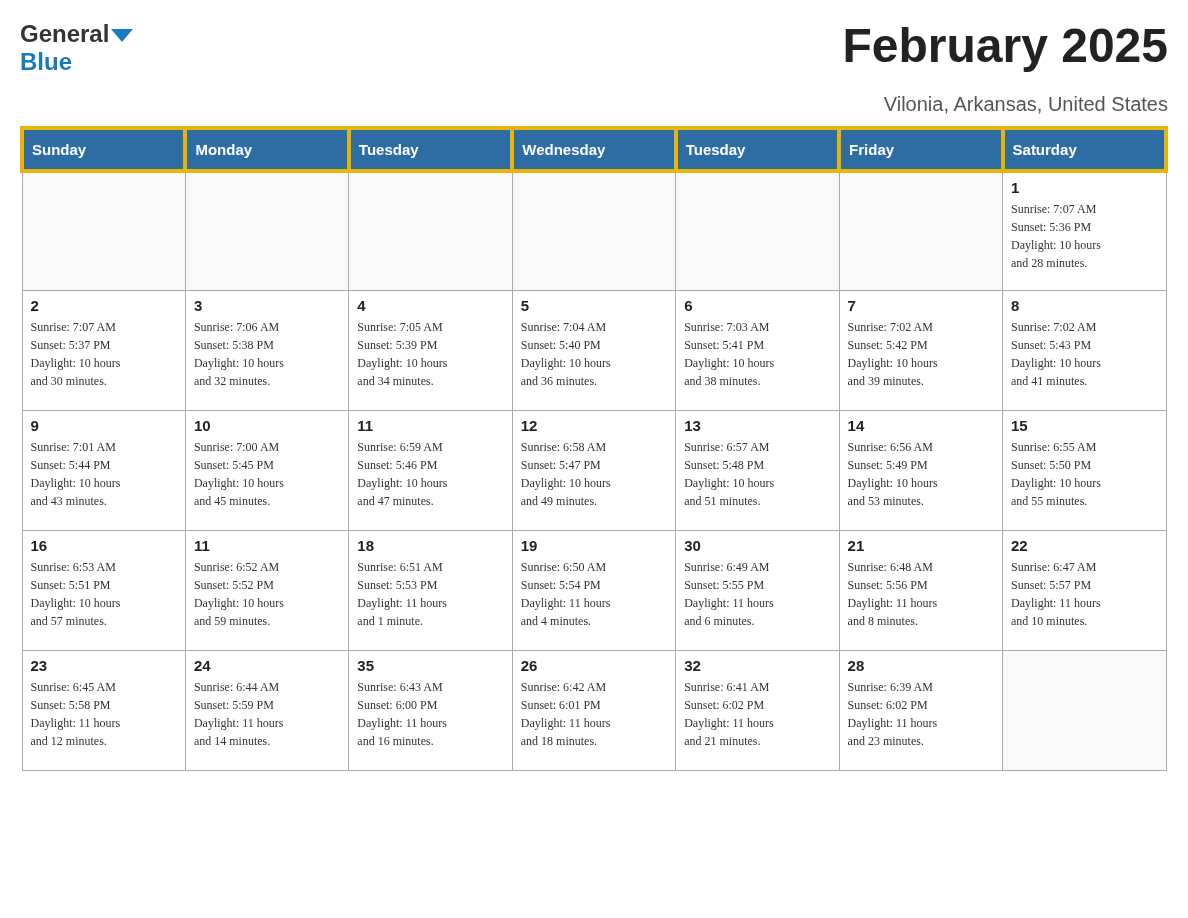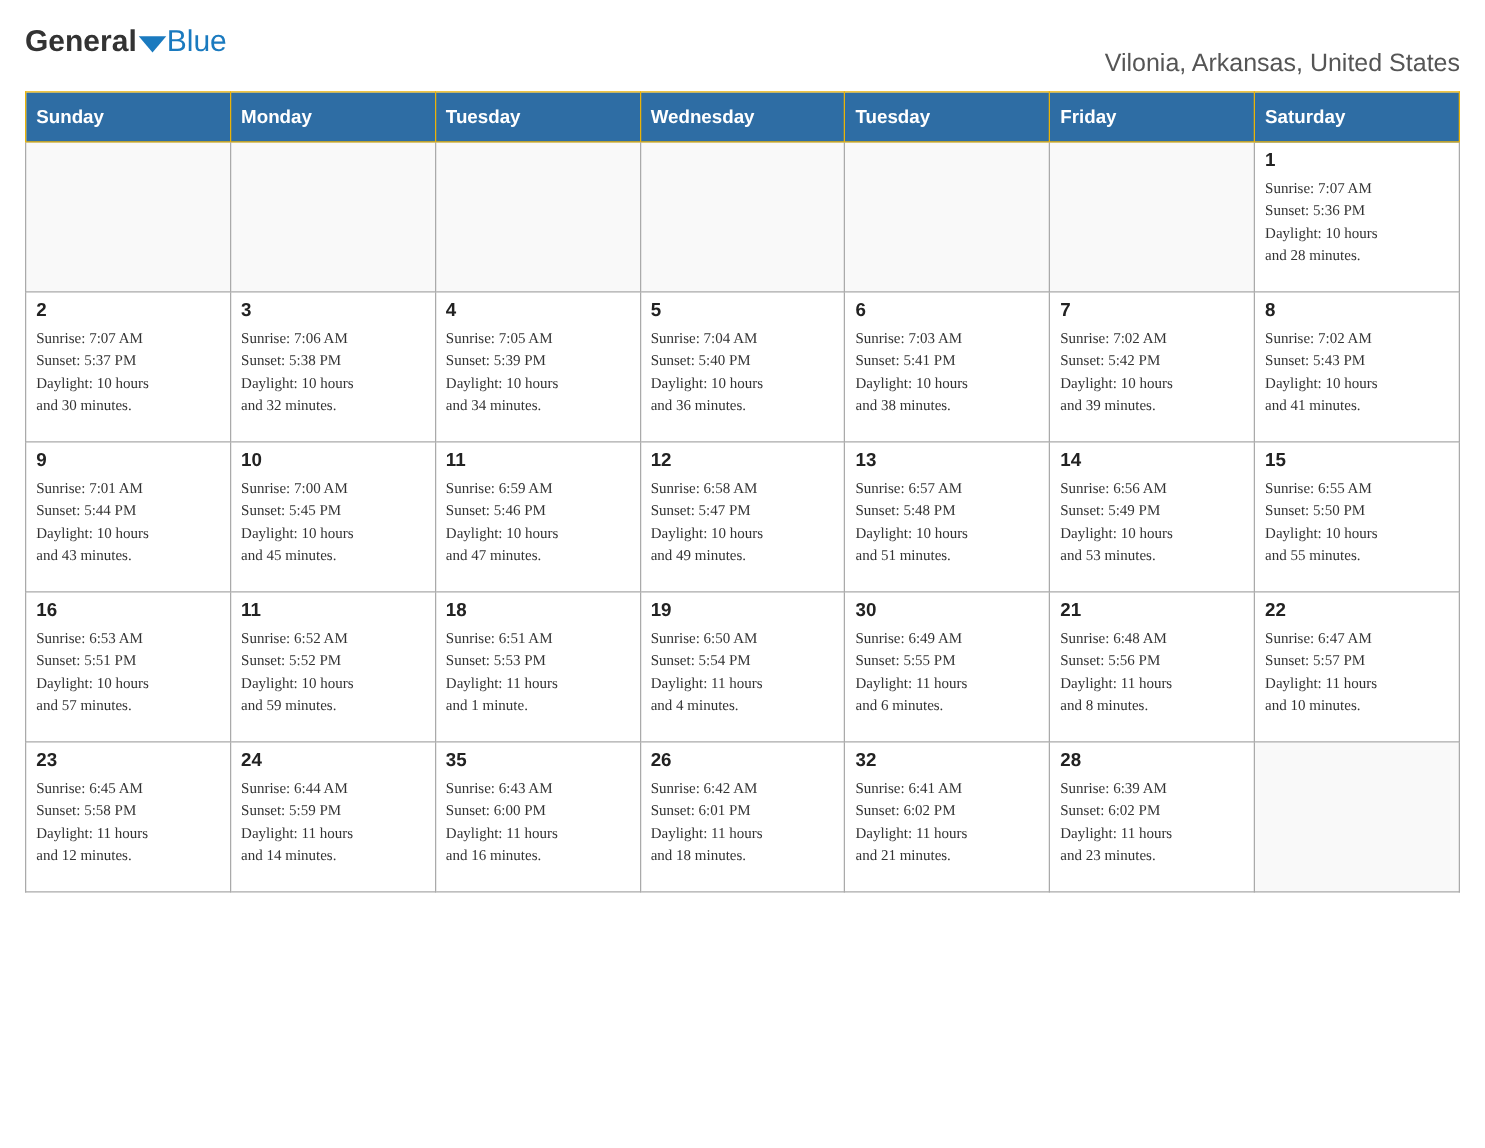--- a/index.html
+++ b/index.html
@@ -11,21 +11,21 @@
       min-height: 918px;
     }
     .header {
       display: flex;
       justify-content: space-between;
       align-items: flex-start;
       margin-bottom: 10px;
     }
     .logo {
       display: flex;
-      flex-direction: row;
+      flex-direction: column;
       align-items: flex-start;
     }
     .title-section {
       text-align: right;
     }
     .main-title {
       font-size: 48px;
       font-weight: bold;
       color: #222;
       line-height: 1.1;
@@ -40,21 +40,21 @@
       border-collapse: collapse;
       margin-top: 10px;
     }
     .calendar th {
       background-color: #2e6da4;
       color: #fff;
       font-size: 15px;
       font-weight: bold;
       padding: 11px 8px;
       text-align: left;
-      border: 1px solid #eab308;
+      border: 4px solid #eab308;
     }
     .calendar td {
       border: 1px solid #aaa;
       vertical-align: top;
       padding: 6px 8px;
       width: calc(100% / 7);
       height: 120px;
       font-size: 12.5px;
       color: #333;
     }
@@ -84,21 +84,21 @@
       height: 0;
       border-left: 11px solid transparent;
       border-right: 11px solid transparent;
       border-top: 13px solid #1a7abf;
       margin-left: 2px;
       vertical-align: middle;
       margin-top: 2px;
     }
     .logo-blue-word {
       font-size: 24px;
-      font-weight: normal;
+      font-weight: bold;
       color: #1a7abf;
     }
     .logo-row1 {
       display: flex;
       align-items: center;
     }
   </style>
 </head>
 <body>
 
@@ -106,20 +106,21 @@
   <div class="logo">
     <div class="logo-row1">
       <span class="logo-text-general">General</span>
       <span class="logo-triangle"></span>
     </div>
     <div>
       <span class="logo-blue-word">Blue</span>
     </div>
   </div>
   <div class="title-section">
+    <div class="main-title">February 2025</div>
     <div class="subtitle">Vilonia, Arkansas, United States</div>
   </div>
 </div>
 
 <table class="calendar">
   <thead>
     <tr>
     <th>Sunday</th>
         <th>Monday</th>
         <th>Tuesday</th>

